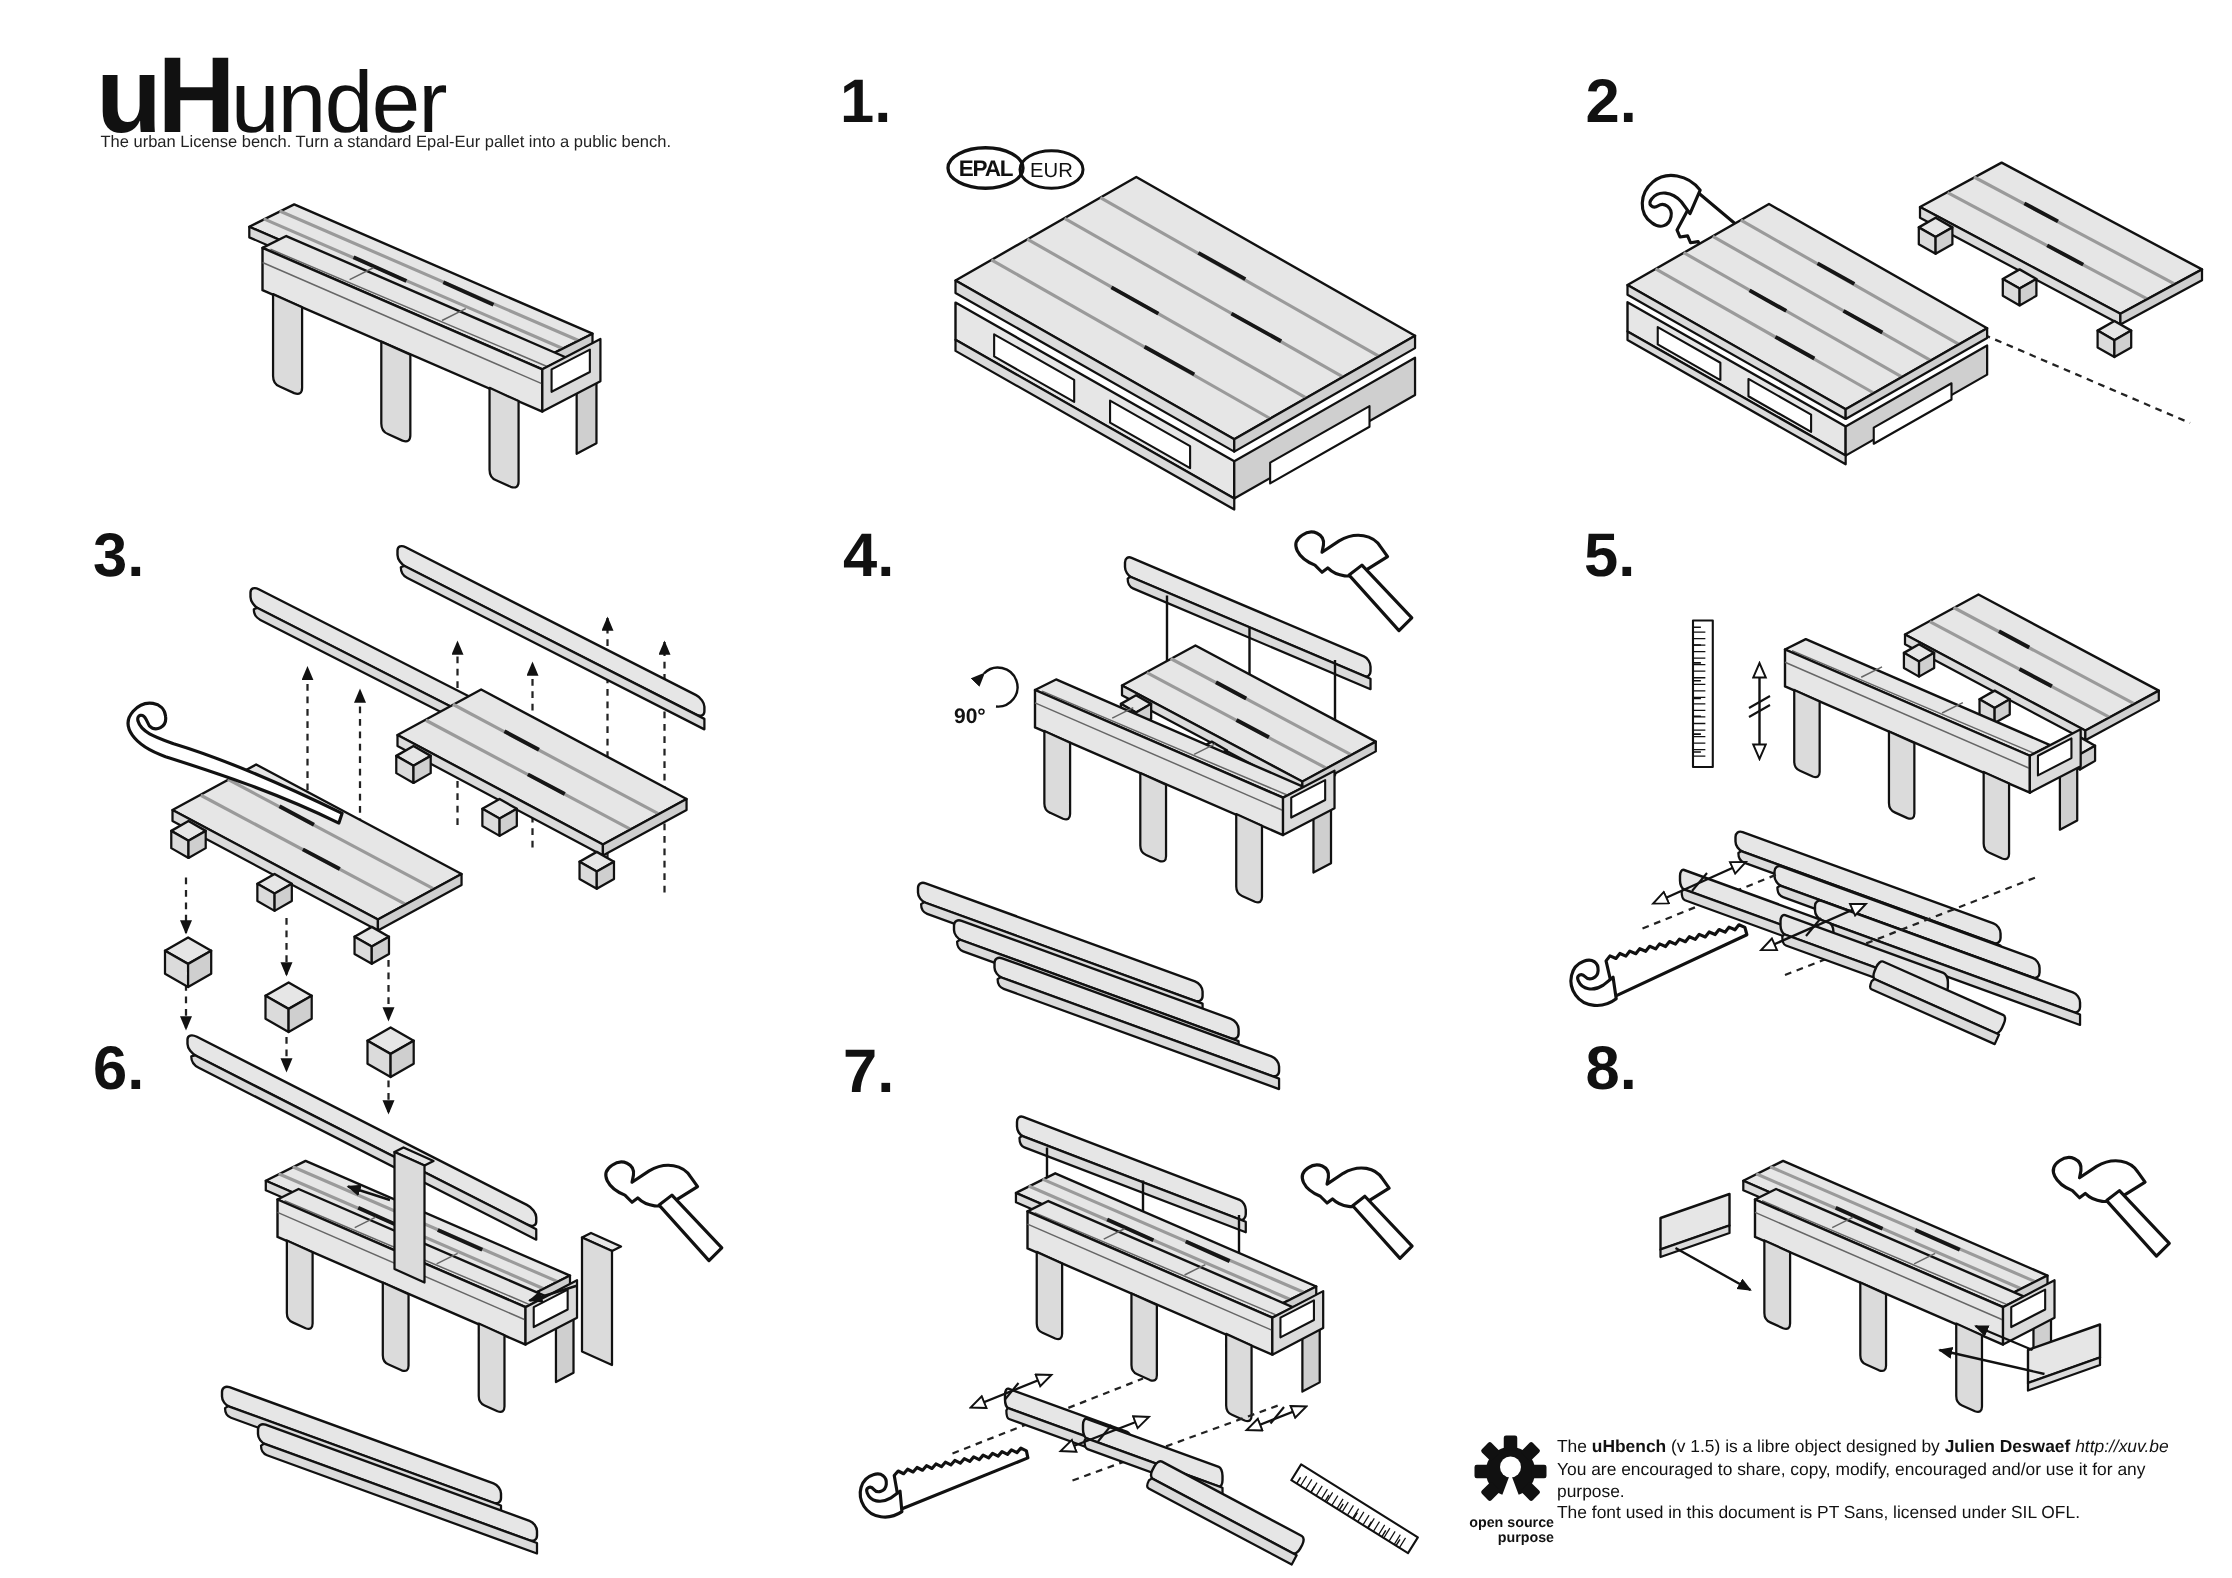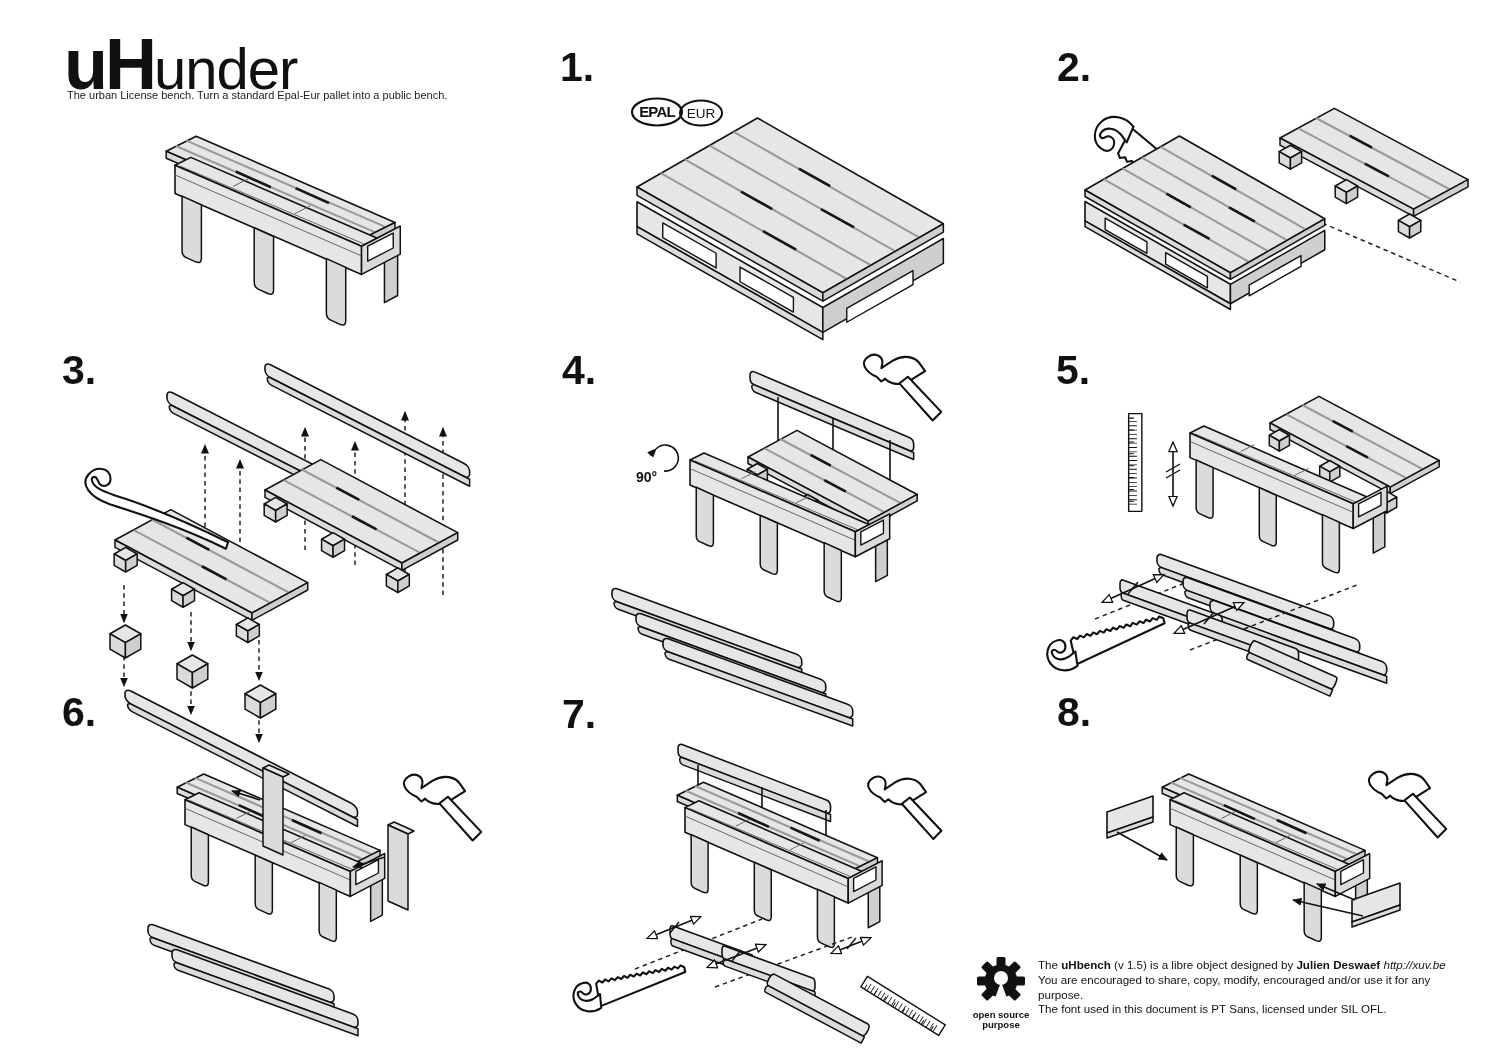--- a/index.html
+++ b/index.html
@@ -21,21 +21,21 @@
   .hole{fill:#fff;stroke:#111;stroke-width:1.4;stroke-linejoin:round;vector-effect:non-scaling-stroke;}
   .tool{fill:#fff;stroke:#111;stroke-width:2.1;stroke-linejoin:round;stroke-linecap:round;vector-effect:non-scaling-stroke;}
   .gap{stroke:#9a9a9a;stroke-width:2.1;fill:none;vector-effect:non-scaling-stroke;}
   .streak{stroke:#161616;stroke-width:2.6;fill:none;vector-effect:non-scaling-stroke;}
   .thin{stroke:#666;stroke-width:1;fill:none;vector-effect:non-scaling-stroke;}
   .dsh{stroke:#222;stroke-width:1.5;stroke-dasharray:4.5 3.8;fill:none;}
   .arr{stroke:#111;stroke-width:1.6;fill:none;}
   .tick{stroke:#111;stroke-width:1.4;fill:none;}
   svg text{font-family:"Liberation Sans",sans-serif;fill:#111;}
   
-  #oshw{left:966px;top:956px;width:70px;text-align:center;}
+  #oshw{left:966px;top:956px;width:70px;text-align:right;}
   #oshw-label{font-size:9.5px;font-weight:600;line-height:1.1;margin-top:0px;}
   #footer-text{left:1038px;top:958px;width:440px;font-size:11.6px;line-height:14.8px;}
   #footer-text .b{font-weight:700;}
   #footer-text .i{font-style:italic;}
 </style>
 </head>
 <body>
 
 <svg width="0" height="0" style="position:absolute" aria-hidden="true">
   <defs>

